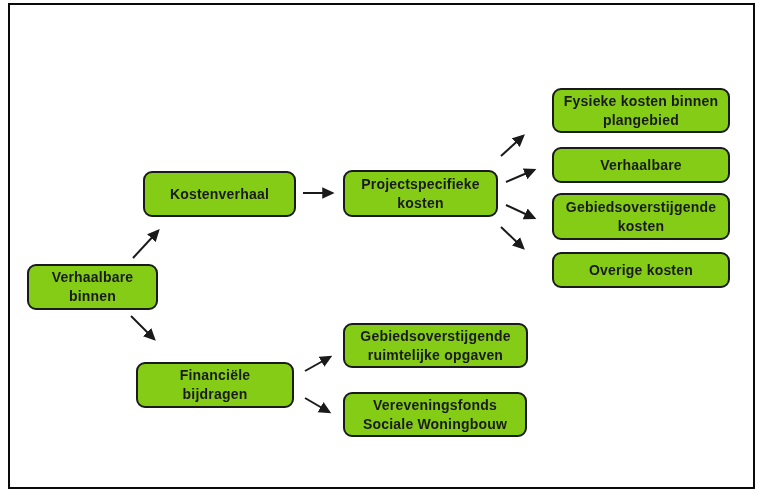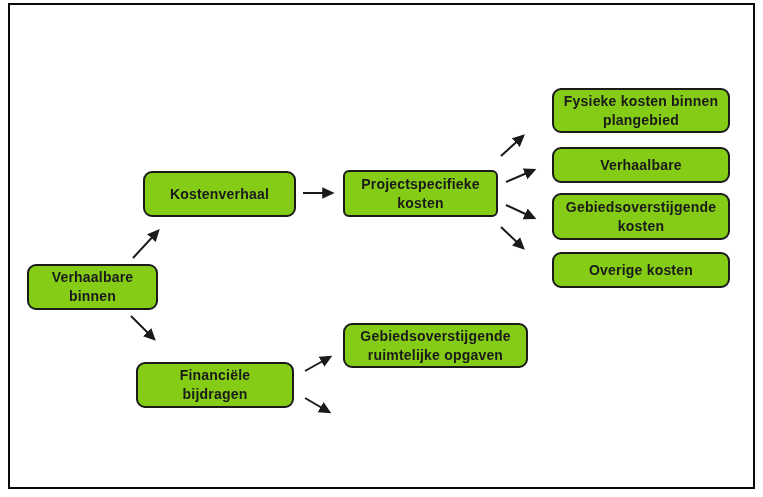--- a/index.html
+++ b/index.html
@@ -86,21 +86,21 @@
 
   <div class="node" style="left:143px; top:171px; width:153px; height:46px;">
     <span class="lbl">Kostenverhaal</span>
   </div>
 
   <div class="node" style="left:136px; top:362px; width:158px; height:46px;">
     <span class="lbl">Financiële
 bijdragen</span>
   </div>
 
-  <div class="node" style="left:343px; top:170px; width:155px; height:47px;border-radius:6px;">
+  <div class="node" style="left:343px; top:170px; width:155px; height:47px;">
     <span class="lbl">Projectspecifieke
 kosten</span>
   </div>
 
   <div class="node" style="left:552px; top:88px; width:178px; height:45px;">
     <span class="lbl">Fysieke kosten binnen
 plangebied</span>
   </div>
 
   <div class="node" style="left:552px; top:147px; width:178px; height:36px;">
@@ -114,14 +114,18 @@
 
   <div class="node" style="left:552px; top:252px; width:178px; height:36px;">
     <span class="lbl">Overige kosten</span>
   </div>
 
   <div class="node" style="left:343px; top:323px; width:185px; height:45px;">
     <span class="lbl">Gebiedsoverstijgende
 ruimtelijke opgaven</span>
   </div>
 
+  <div class="node" style="left:343px; top:392px; width:184px; height:45px;">
+    <span class="lbl">Vereveningsfonds
+Sociale Woningbouw</span>
+  </div>
 
 </div>
 
 </body></html>

